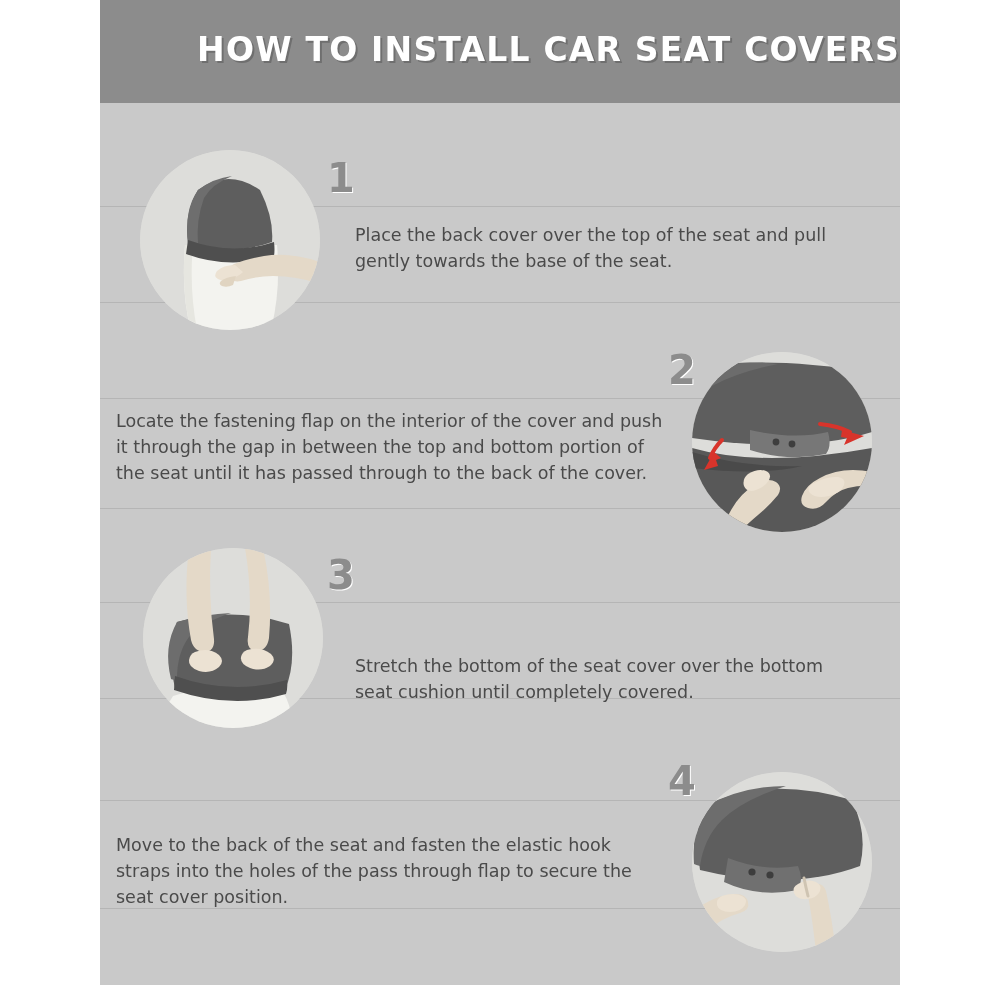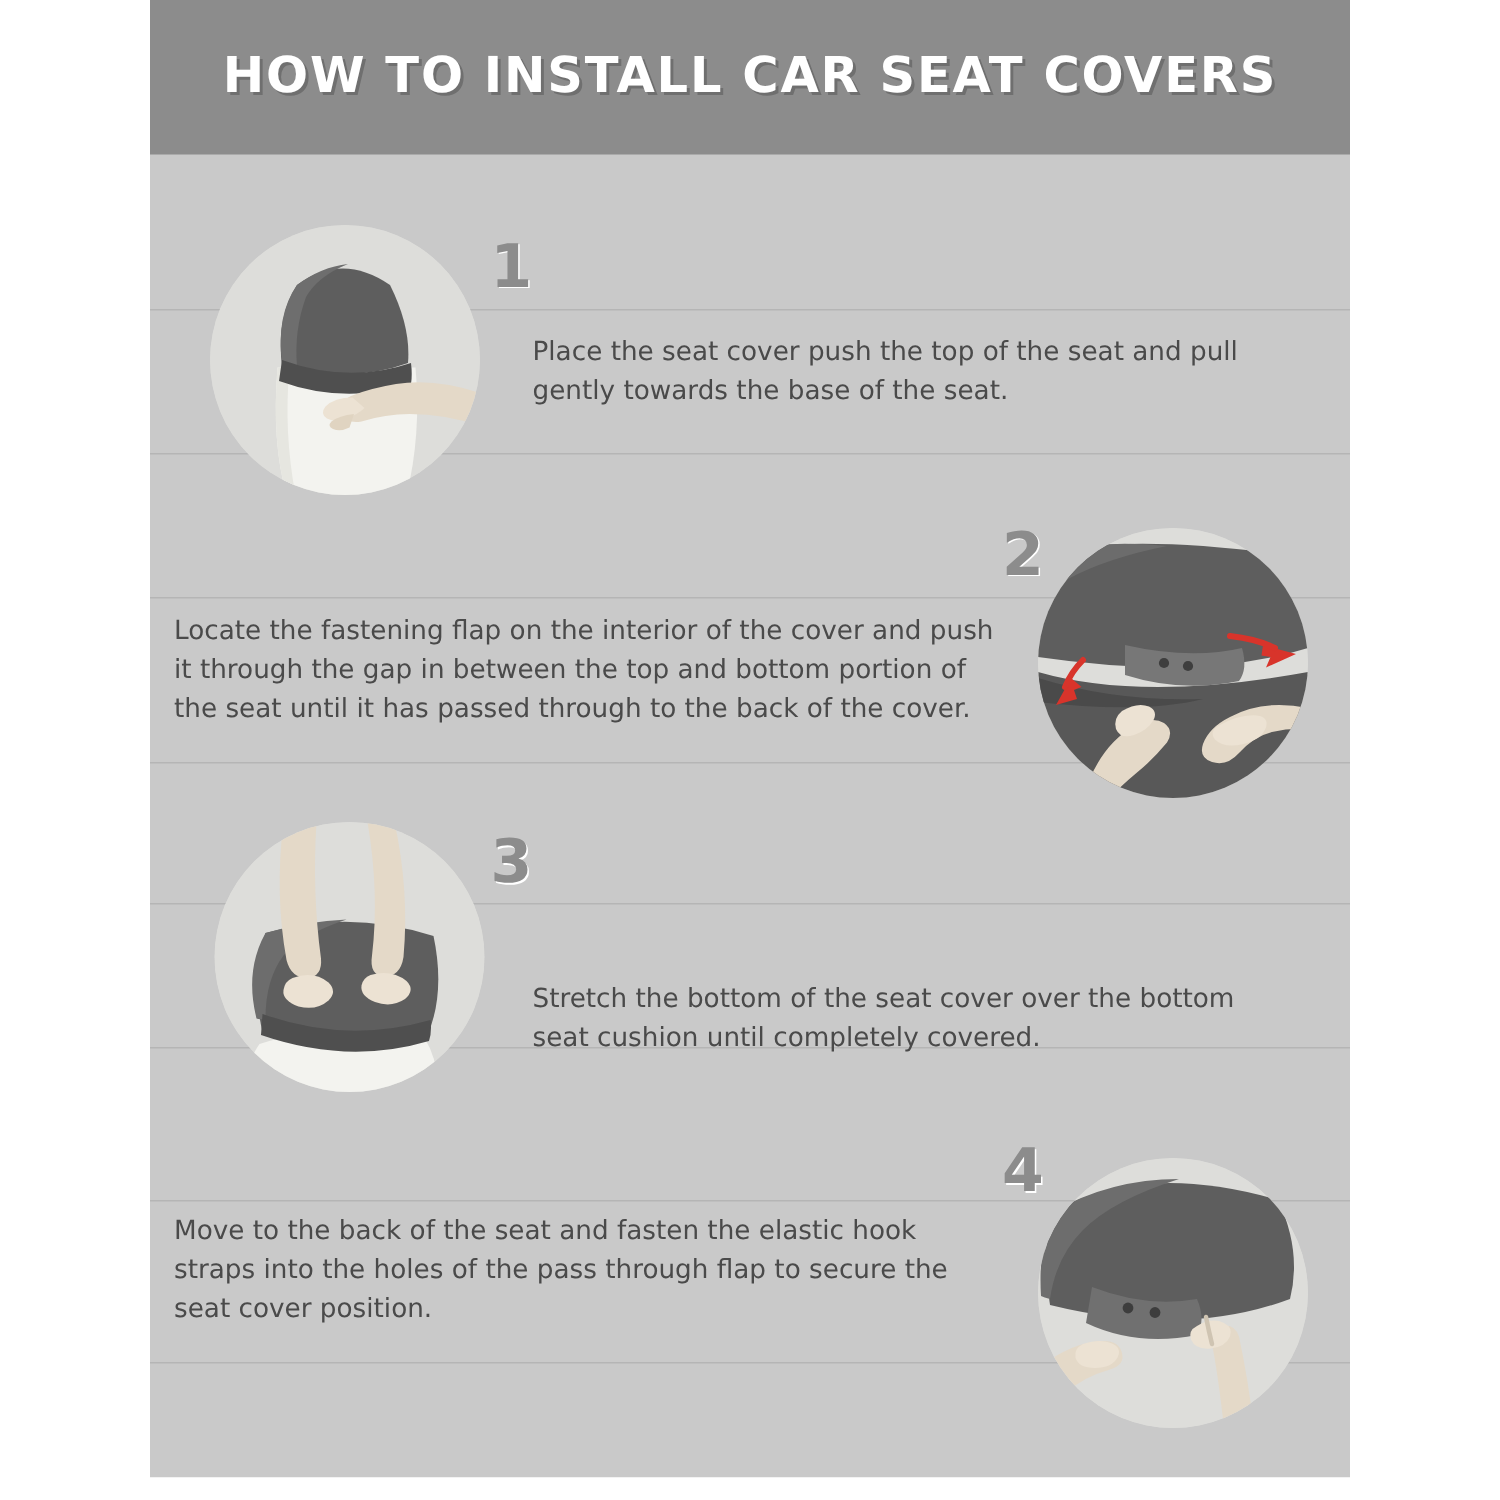--- a/index.html
+++ b/index.html
@@ -35,21 +35,21 @@
     top: 0;
     width: 800px;
     height: 103px;
     background: #8c8c8c;
   }
   .header-title {
     position: absolute;
     left: 0;
     top: 30px;
     width: 800px;
-    text-align: center;
+    text-align: right;
     font-size: 33px;
     font-weight: bold;
     letter-spacing: 1.2px;
     color: #ffffff;
     text-shadow: 2px 2px 0px #6f6f6f;
     font-family: "DejaVu Sans", sans-serif;
   }
 
   
   .rule {
@@ -139,21 +139,21 @@
 
         <path d="M48 90 q44 16 86 2 q1 8 0 14 q-44 14 -88 -2 z" fill="#4f4f4f"></path>
 
         <path d="M180 112 q-30 -10 -56 -6 q-18 3 -30 8 q-8 4 -6 11 q3 8 13 6 q16 -5 32 -5 q24 0 47 8 z" fill="#e4d9c8"></path>
 
         <path d="M95 115 q-12 0 -18 6 q-4 5 1 8 q6 3 13 0 q8 -3 12 -7 z" fill="#ece2d3"></path>
         <path d="M96 126 q-10 1 -15 5 q-3 3 1 5 q5 2 11 -1 z" fill="#e0d4c1"></path>
       </svg>
     </div>
     <div class="num" style="left:327px; top:155px;">1</div>
-    <div class="caption" style="left:355px; top:222px; width:490px;">Place the seat cover push the top of the seat and pull gently towards the base of the seat.</div>
+    <div class="caption" style="left:355px; top:222px; width:490px;">Place the back cover over the top of the seat and pull gently towards the base of the seat.</div>
   </div>
 
   <div class="step">
     <div class="bubble" style="left:692px; top:352px; width:180px; height:180px;">
       <svg width="180" height="180" viewBox="0 0 180 180">
         <circle cx="90" cy="90" r="90" fill="#ddddda"></circle>
 
         <path d="M0 18 q60 -16 180 2 v60 q-70 22 -180 6 z" fill="#5e5e5e"></path>
         <path d="M0 18 q40 -11 86 -6 q-40 8 -66 22 q-12 8 -20 20 z" fill="#6c6c6c"></path>
 
@@ -216,20 +216,20 @@
 
         <path d="M0 140 q24 -18 44 -18 q10 0 12 8 q2 8 -8 11 q-18 5 -30 16 z" fill="#e4d9c8"></path>
         <path d="M30 124 q12 -4 20 0 q6 3 3 9 q-4 7 -15 7 q-11 0 -13 -7 q-1 -6 5 -9 z" fill="#ece2d3"></path>
 
         <path d="M124 180 q-4 -36 -8 -56 q-2 -10 6 -12 q9 -2 12 7 q6 28 10 61 z" fill="#e4d9c8"></path>
         <path d="M106 112 q10 -6 18 -2 q6 3 4 9 q-3 7 -13 8 q-10 1 -13 -6 q-2 -6 4 -9 z" fill="#ece2d3"></path>
         <path d="M112 106 q2 10 4 18" stroke="#cfc4b2" stroke-width="3" fill="none" stroke-linecap="round"></path>
       </svg>
     </div>
     <div class="num" style="left:668px; top:758px;">4</div>
-    <div class="caption" style="left:116px; top:808px; width:520px;">Move to the back of the seat and fasten the elastic hook straps into the holes of the pass through flap to secure the seat cover position.</div>
+    <div class="caption" style="left:116px; top:832px; width:520px;">Move to the back of the seat and fasten the elastic hook straps into the holes of the pass through flap to secure the seat cover position.</div>
   </div>
 
   <div class="bottom-strip"></div>
   <div class="left-margin"></div>
   <div class="right-margin"></div>
 
 </div>
 
 </body></html>

